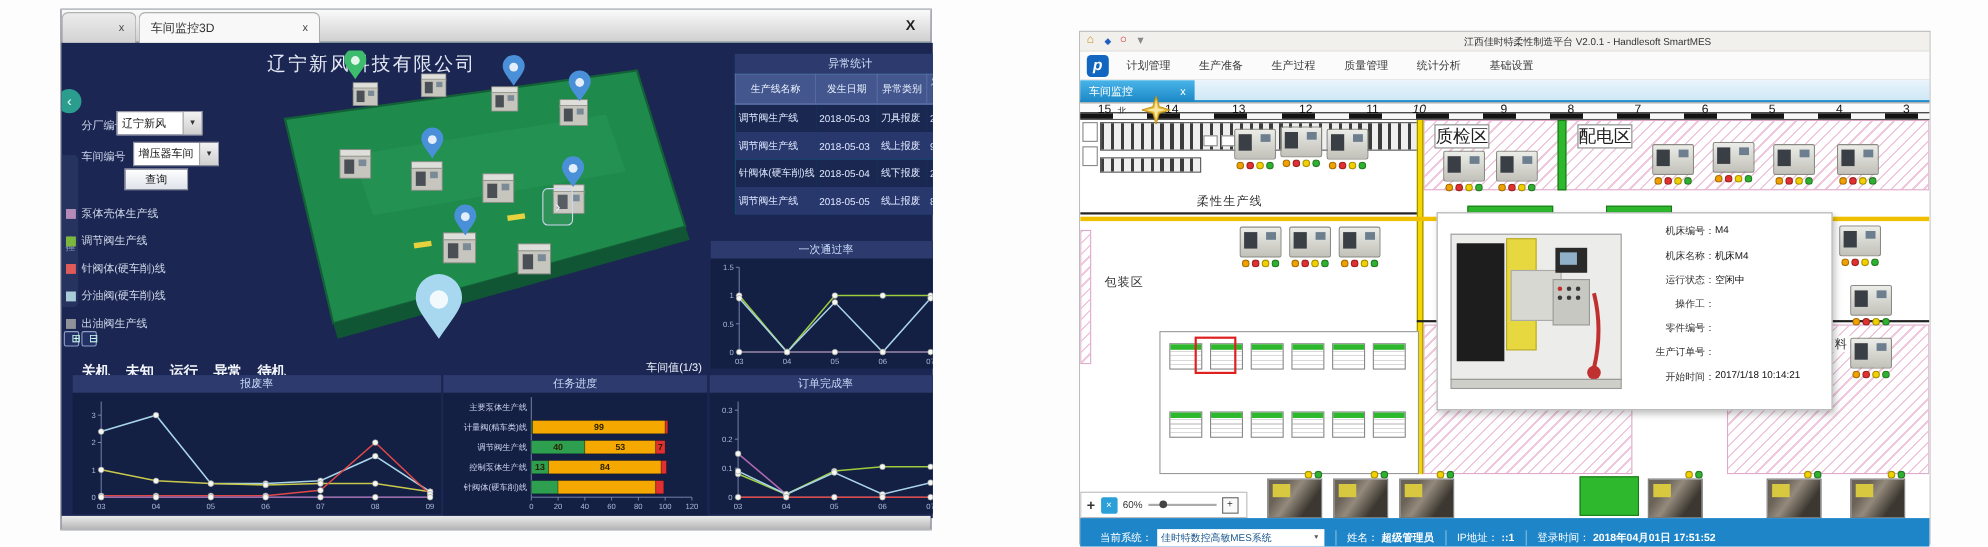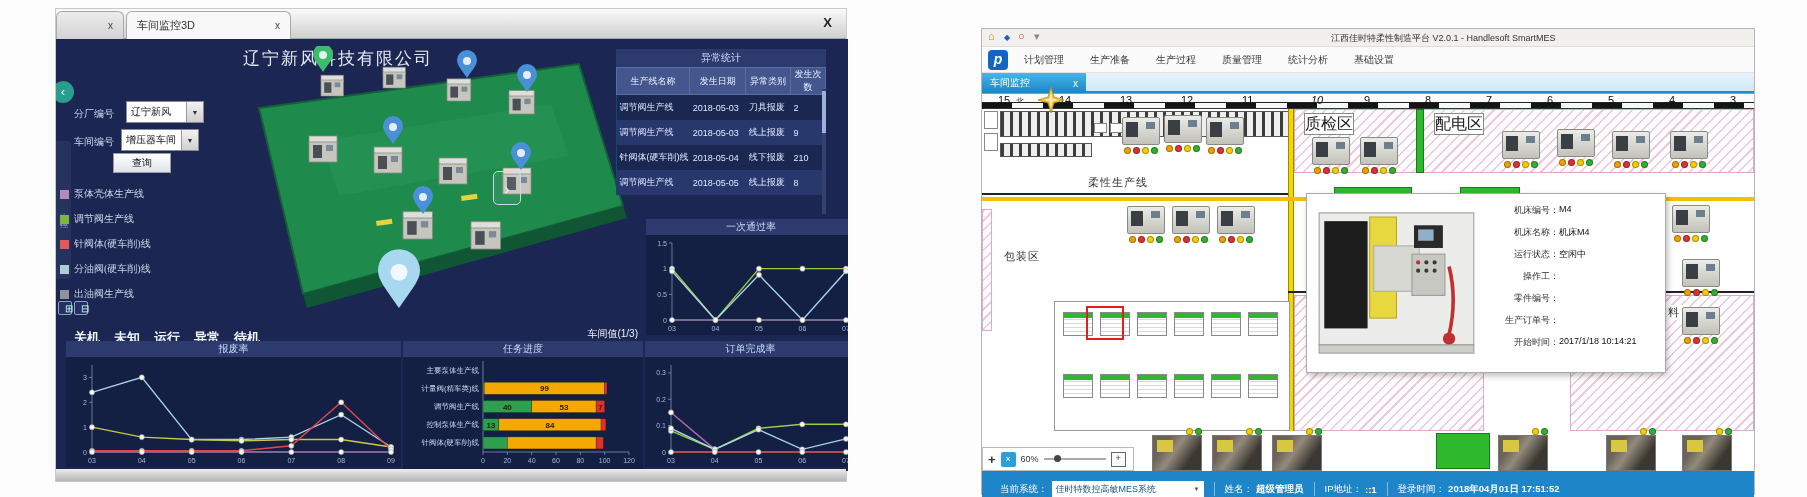--- a/index.html
+++ b/index.html
@@ -44,21 +44,21 @@
   .legend .sw{width:9px;height:9px;margin-right:5px;flex:none;}
   .legend .lb{font-size:10px;color:#cdd6e8;white-space:nowrap;font-family:Liberation Serif, serif;}
   .status-row{position:absolute;left:18px;top:290px;display:flex;gap:14px;}
   .status-row span{font-size:13px;font-weight:bold;color:#f2f5fb;}
   .mini-btn{position:absolute;width:14px;height:14px;background:#223064;border:1px solid #8fa0c8;
             color:#cfe;font-size:10px;line-height:12px;text-align:center;cursor:pointer;border-radius:2px;}
   .scene{position:absolute;left:115px;top:7px;width:470px;height:285px;}
 
   .panel-titlebar{position:absolute;height:16px;background:#2c3a6e;color:#c8dcf8;font-size:10px;
                   display:flex;align-items:center;justify-content:center;}
-  .ltable{position:absolute;left:560px;top:10px;width:210px;background:#0c4a6e;}
+  .ltable{position:absolute;left:612px;top:10px;width:210px;background:#0c4a6e;}
   .ltable .tb-title{height:18px;background:#2c3a6e;color:#cfe2fa;font-size:10px;
                     display:flex;align-items:center;justify-content:center;}
   .ltable table{width:100%;border-collapse:collapse;table-layout:fixed;}
   .ltable th{background:#44568e;color:#eaf2ff;font-size:9px;font-weight:normal;height:22px;
              border:1px solid #5a6ca2;padding:0 2px;}
   .ltable td{color:#dfe8ff;font-size:9px;height:25px;padding:0 3px;white-space:nowrap;overflow:hidden;}
   .ltable tr:nth-child(odd) td{background:#1a2750;}
   .ltable tr:nth-child(even) td{background:#28376c;}
   .ltable .scrollbar{position:absolute;right:0;top:40px;width:4px;height:125px;background:#33416f;}
   .ltable .scrollbar i{position:absolute;left:0;top:2px;width:4px;height:42px;background:#9fb0d8;}
@@ -167,21 +167,21 @@
 
     <div class="lw-main">
       <div class="lw-title">辽宁新风科技有限公司</div>
 
       <div class="side-tab">
         <span>生产监控</span>
       </div>
       <button class="back-btn">‹</button>
 
       <span class="flt-label" style="left:18px;top:68px;">分厂编号</span>
-      <div class="flt-select" style="left:70px;top:62px;">
+      <div class="flt-select" style="left:50px;top:62px;">
         <span>辽宁新风</span>
         <span class="arr">▼</span>
       </div>
       <span class="flt-label" style="left:18px;top:96px;">车间编号</span>
       <div class="flt-select" style="left:65px;top:90px;">
         <span>增压器车间</span>
         <span class="arr">▼</span>
       </div>
       <button class="query-btn">查询</button>
 
@@ -523,21 +523,21 @@
       </div>
     </div>
     <div class="r-ruler" id="r-ruler">
       <span class="compass-n">北</span>
       <div class="scalebar"></div>
     <span class="num" style="left: 16px;">15</span>
         <span class="num" style="left: 77px;">14</span>
         <span class="num" style="left: 138px;">13</span>
         <span class="num" style="left: 199px;">12</span>
         <span class="num" style="left: 260px;">11</span>
-        <span class="num" style="left: 329px; font-style: italic;">10</span>
+        <span class="num" style="left: 302px; font-style: italic;">10</span>
         <span class="num" style="left: 382px;">9</span>
         <span class="num" style="left: 443px;">8</span>
         <span class="num" style="left: 504px;">7</span>
         <span class="num" style="left: 565px;">6</span>
         <span class="num" style="left: 626px;">5</span>
         <span class="num" style="left: 687px;">4</span>
         <span class="num" style="left: 748px;">3</span>
       </div>
     <svg class="compass-star" viewBox="0 0 26 26">
       <polygon points="13,0 16,10 26,13 16,16 13,26 10,16 0,13 10,10" fill="#e8b830" stroke="#b88a10" stroke-width="0.8"></polygon>

